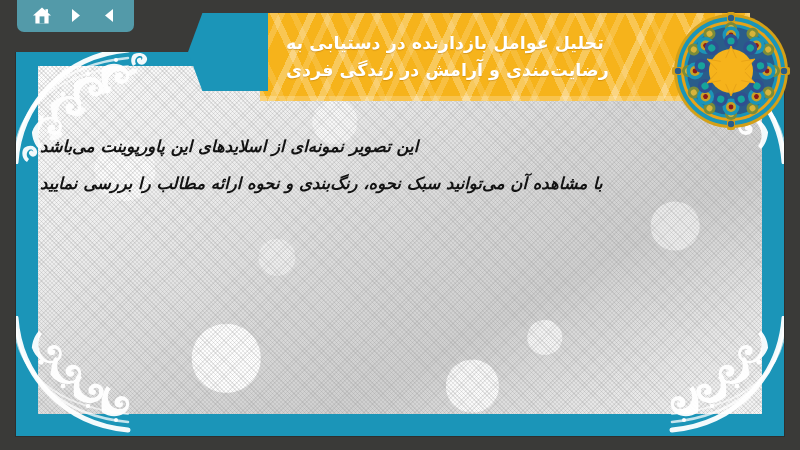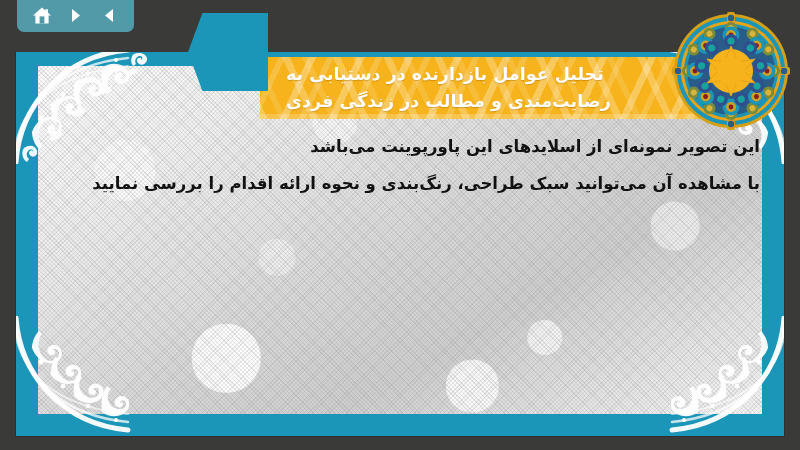--- a/index.html
+++ b/index.html
@@ -95,25 +95,24 @@
   }
   .banner-arrow {
     position:absolute; right:482px; top:0;
     width:80px; height:78px;
     background:#1b95b8;
     clip-path:polygon(100% 0, 100% 100%, 18% 100%, 0 50%, 18% 0);
     z-index:2;
   }
   .banner-body {
     position:absolute; right:0; top:0;
-    width:490px; height:62px;
+    width:490px; height:88px;
     background:#f6b31b;
     overflow:hidden;
     z-index:1;
-    margin-top:44px;
   }
   
   .banner-body::before {
     content:"";
     position:absolute; inset:0;
     background-image:
       repeating-linear-gradient(115deg,
         rgba(255,255,255,.30) 0 7px,
         rgba(255,255,255,0) 7px 17px,
         rgba(255,255,255,.18) 17px 23px,
@@ -154,21 +153,21 @@
     width:118px; height:118px; z-index:10;
     pointer-events:none;
   }
   .medallion svg { display:block; }
 
   
   .body-text {
     position:absolute;
     left:40px; right:40px; top:128px;
     z-index:5;
-    direction:rtl; text-align:right;
+    direction:rtl; text-align:left;font-style:italic;
   }
   .body-line {
     color:#121212;
     font-size:16.5px;
     font-weight:bold;
     line-height:37px;
     white-space:nowrap;
   }
 </style>
 </head>
@@ -268,21 +267,21 @@
         <circle cx="100" cy="16" r="2"></circle>
       </g>
     </svg>
   </div>
 
   <div class="banner-wrap">
     <div class="banner-arrow"></div>
     <div class="banner-body">
       <div class="banner-text">
         <div class="banner-line">تحلیل عوامل بازدارنده در دستیابی به</div>
-        <div class="banner-line">رضایت‌مندی و مطالب در زندگی فردی</div>
+        <div class="banner-line">رضایت‌مندی و آرامش در زندگی فردی</div>
       </div>
     </div>
   </div>
 
   <div class="medallion">
     <svg width="118" height="118" viewBox="0 0 118 118" xmlns="http://www.w3.org/2000/svg">
       <defs>
         <g id="petal">
           <circle cx="0" cy="-36" r="8.5" fill="#1b95b8"></circle>
           <circle cx="0" cy="-36" r="5" fill="#c9a227"></circle>
@@ -414,21 +413,21 @@
         <circle cx="59" cy="6" r="3.2"></circle>
         <circle cx="59" cy="112" r="3.2"></circle>
         <circle cx="6" cy="59" r="3.2"></circle>
         <circle cx="112" cy="59" r="3.2"></circle>
       </g>
     </svg>
   </div>
 
   <div class="body-text">
     <div class="body-line">این تصویر نمونه‌ای از اسلایدهای این پاورپوینت می‌باشد</div>
-    <div class="body-line">با مشاهده آن می‌توانید سبک طراحی، رنگ‌بندی و نحوه ارائه اقدام را بررسی نمایید</div>
+    <div class="body-line">با مشاهده آن می‌توانید سبک نحوه، رنگ‌بندی و نحوه ارائه مطالب را بررسی نمایید</div>
   </div>
 
   <div class="nav-pill">
     <div class="nav-btn">
       <svg width="17" height="17" viewBox="0 0 17 17">
         <path d="M12 2 L4 8.5 L12 15 Z" fill="#ffffff"></path>
       </svg>
     </div>
     <div class="nav-btn">
       <svg width="17" height="17" viewBox="0 0 17 17">

